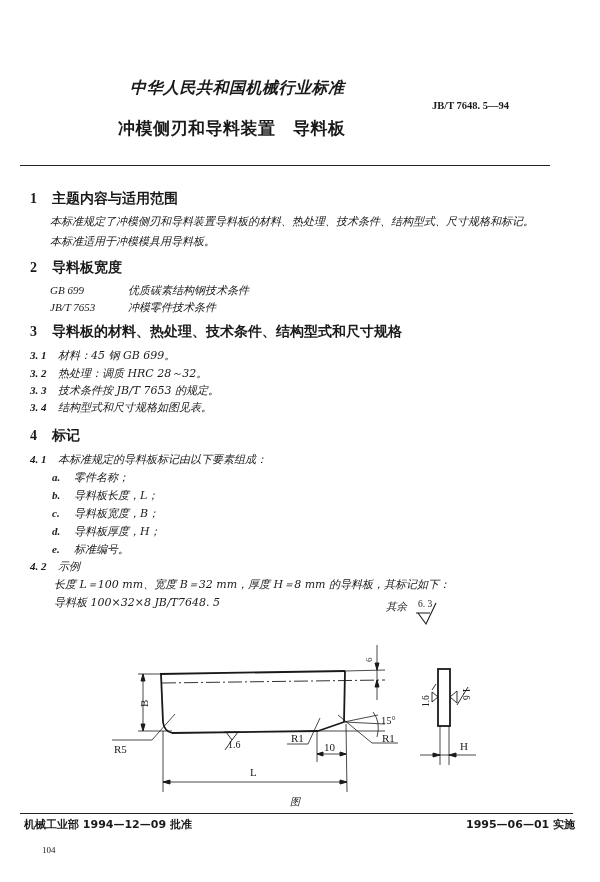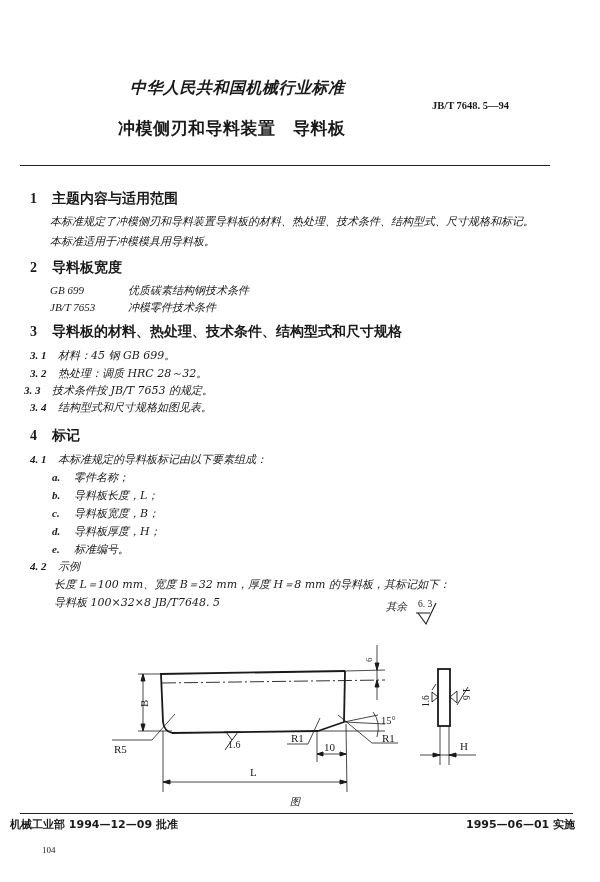--- a/index.html
+++ b/index.html
@@ -46,21 +46,21 @@
 </div>
 <div class="abs t" style="left:50px; top:300px;">
   <span class="ref-code">JB/T 7653</span><span>冲模零件技术条件</span>
 </div>
 
 <div class="abs h" style="left:30px; top:323px;">
   <span class="num">3</span><span>导料板的材料、热处理、技术条件、结构型式和尺寸规格</span>
 </div>
 <div class="abs t" style="left:30px; top:348px;"><span class="snum" style="width:28px">3. 1</span><span>材料：45 钢 GB 699。</span></div>
 <div class="abs t" style="left:30px; top:366px;"><span class="snum" style="width:28px">3. 2</span><span>热处理：调质 HRC 28～32。</span></div>
-<div class="abs t" style="left:24px; top:383px;"><span class="snum" style="width:28px">3. 3</span><span>技术条件按 JB/T 7653 的规定。</span></div>
+<div class="abs t" style="left:30px; top:383px;"><span class="snum" style="width:28px">3. 3</span><span>技术条件按 JB/T 7653 的规定。</span></div>
 <div class="abs t" style="left:30px; top:400px;"><span class="snum" style="width:28px">3. 4</span><span>结构型式和尺寸规格如图见表。</span></div>
 
 <div class="abs h" style="left:30px; top:427px;">
   <span class="num">4</span><span>标记</span>
 </div>
 <div class="abs t" style="left:30px; top:452px;"><span class="snum" style="width:28px">4. 1</span><span>本标准规定的导料板标记由以下要素组成：</span></div>
 <div class="abs t" style="left:52px; top:470px;"><span class="lbl">a.</span><span>零件名称；</span></div>
 <div class="abs t" style="left:52px; top:488px;"><span class="lbl">b.</span><span>导料板长度，L；</span></div>
 <div class="abs t" style="left:52px; top:506px;"><span class="lbl">c.</span><span>导料板宽度，B；</span></div>
 <div class="abs t" style="left:52px; top:524px;"><span class="lbl">d.</span><span>导料板厚度，H；</span></div>
@@ -162,15 +162,15 @@
   <text x="429" y="707" font-size="9.5" transform="rotate(-90 429 707)">1.6</text>
   <text x="463" y="688" font-size="9.5" transform="rotate(90 463 688)">1.6</text>
   <text x="460" y="750" font-size="11">H</text>
   <text x="418" y="607" font-size="9.5">6. 3</text>
 </svg>
 
 <div class="abs t" style="left:386px; top:600px; font-size:10.5px;">其余</div>
 <div class="abs t" style="left:290px; top:795px; font-size:10px;">图</div>
 
 <div class="abs rule-bottom"></div>
-<div class="abs foot" style="left:10px; top:817px;">机械工业部 1994—12—09 批准</div>
+<div class="abs foot" style="left:24px; top:817px;">机械工业部 1994—12—09 批准</div>
 <div class="abs foot" style="left:466px; top:817px;">1995—06—01 实施</div>
 <div class="abs pageno">104</div>
 
 </body></html>

